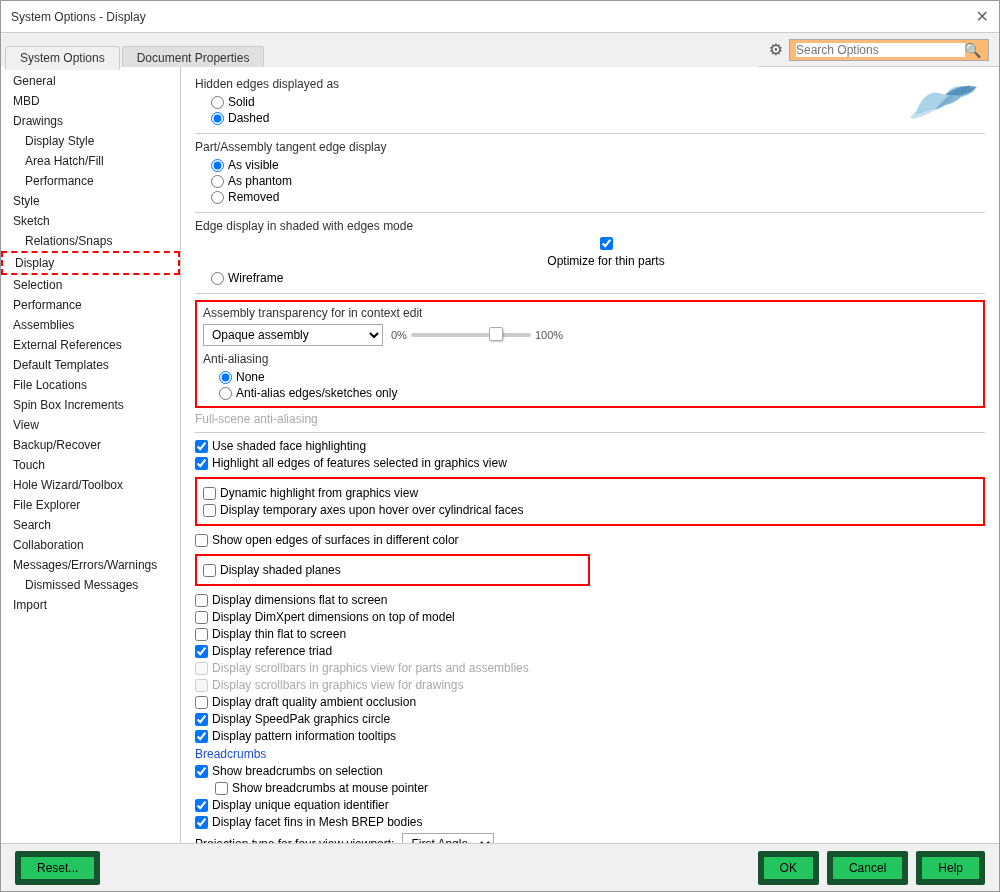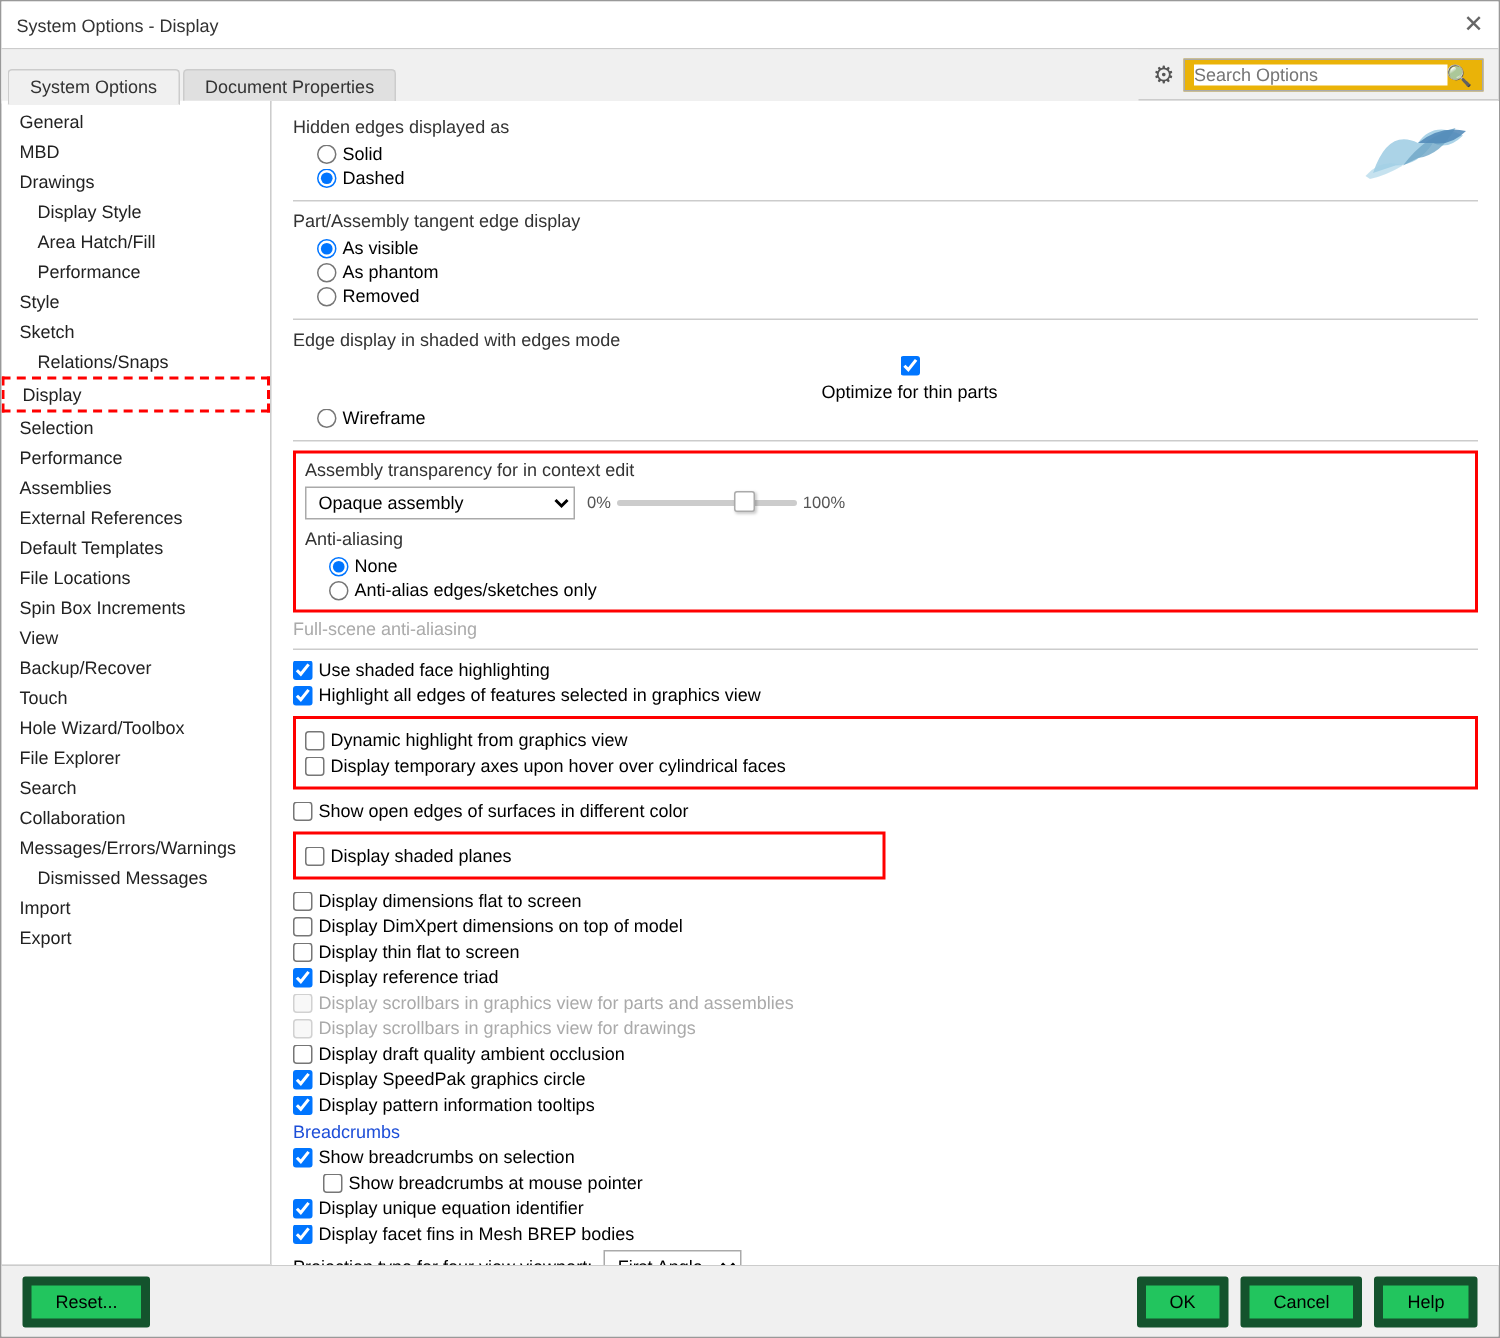--- a/index.html
+++ b/index.html
@@ -64,21 +64,21 @@
     .tab.active {
       background: #f0f0f0;
       border-bottom: 1px solid #f0f0f0;
       margin-bottom: -1px;
       z-index: 1;
     }
     .search-input-wrapper {
       display: flex;
       align-items: center;
       border: 1px solid #aaa;
-      background: #eab308;
+      background: #fdba74;
       padding: 2px 6px;
       width: 200px;
       justify-content: space-between;
     }
     .search-input {
       border: none;
       outline: none;
       font-size: 12px;
       width: 100%;
     }
@@ -301,21 +301,20 @@
       <div class="sidebar-item">View</div>
       <div class="sidebar-item">Backup/Recover</div>
       <div class="sidebar-item">Touch</div>
       <div class="sidebar-item">Hole Wizard/Toolbox</div>
       <div class="sidebar-item">File Explorer</div>
       <div class="sidebar-item">Search</div>
       <div class="sidebar-item">Collaboration</div>
       <div class="sidebar-item">Messages/Errors/Warnings</div>
       <div class="sidebar-item indent1">Dismissed Messages</div>
       <div class="sidebar-item">Import</div>
-      <div class="sidebar-item">Export</div>
     </div>
 
     <div class="main-panel">
       
       <div class="logo-area">
         <svg width="80" height="50" viewBox="0 0 80 50">
           <g opacity="0.8">
             <path d="M10,40 Q20,10 40,20 Q50,5 70,15 Q60,25 50,20 Q40,35 25,35 Z" fill="#6ab0d4" opacity="0.7"></path>
             <path d="M30,35 Q45,15 65,10 Q55,28 40,30 Z" fill="#4a90b8" opacity="0.8"></path>
             <path d="M5,42 Q15,30 30,35 Q18,42 8,44 Z" fill="#8bc4e0" opacity="0.6"></path>

